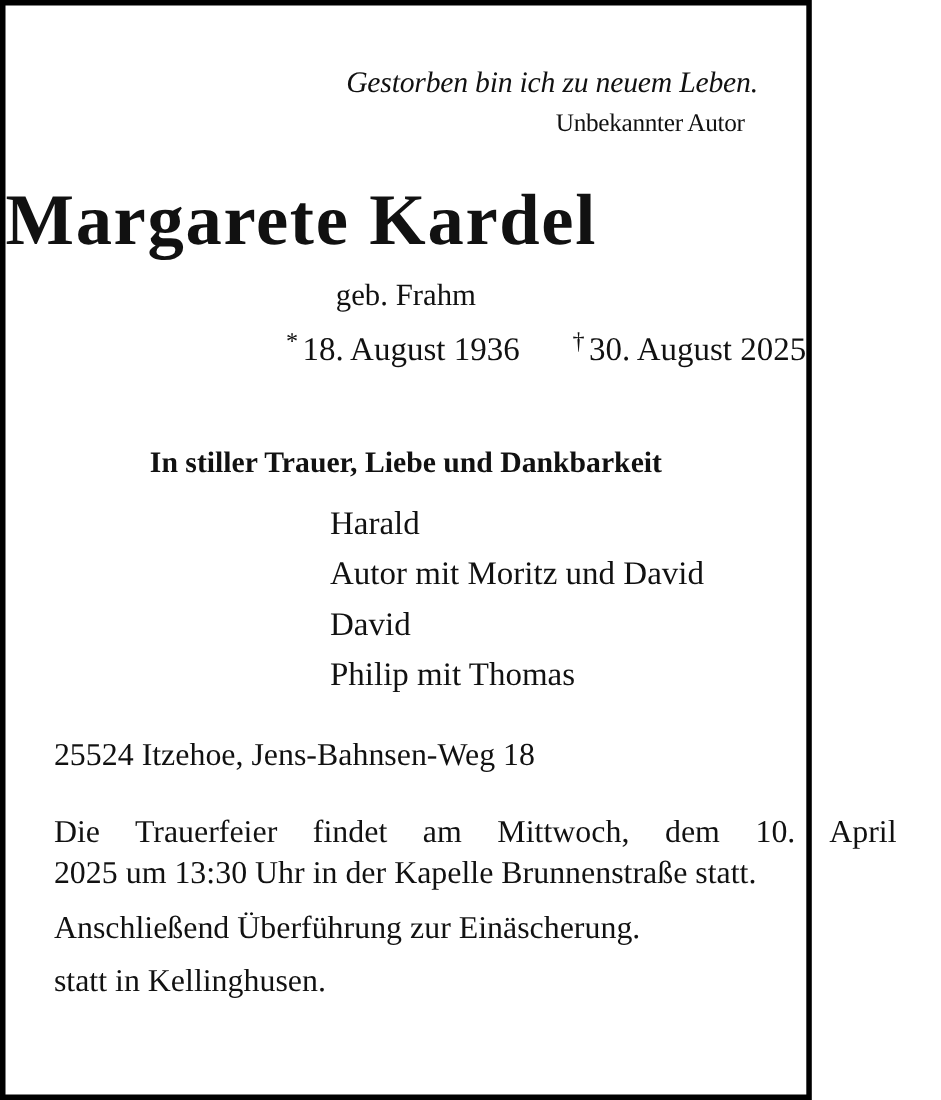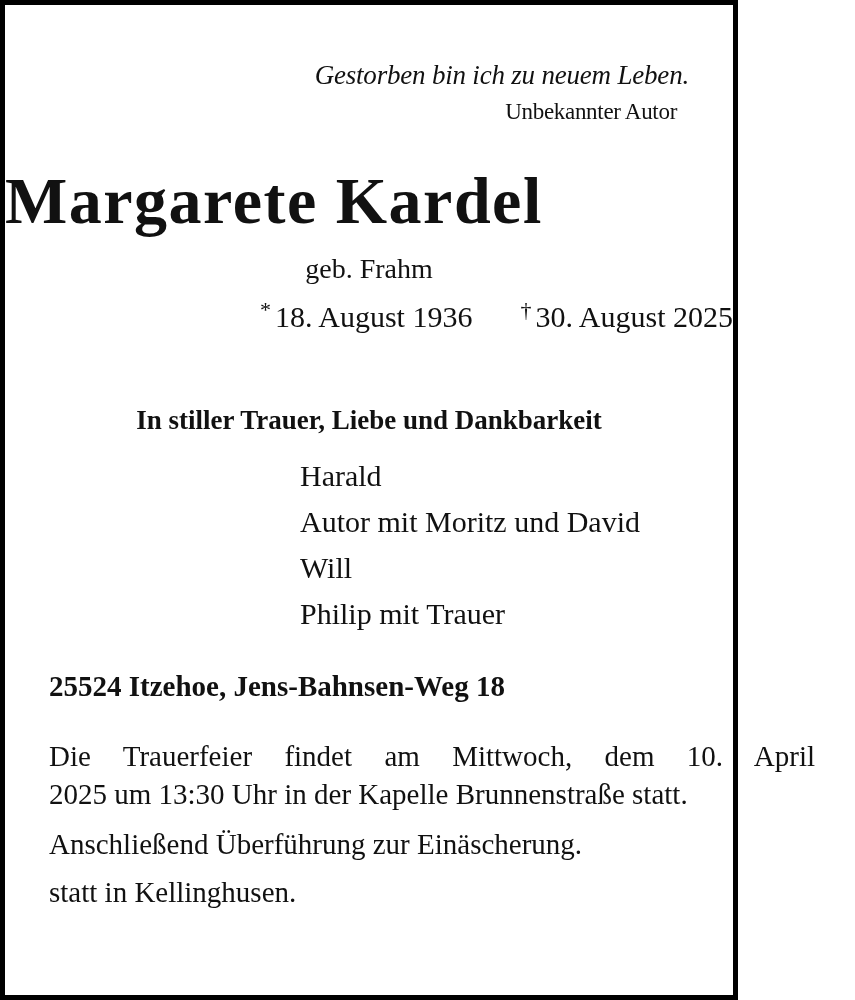--- a/index.html
+++ b/index.html
@@ -39,21 +39,21 @@
     .mourning {
       left: 0; right: 0; top: 384px; text-align: center;
       font-size: 27px; font-weight: bold; margin-top: 16px;
     }
     .mourners {
       left: 291px; top: 444px;
       font-size: 30px; line-height: 46px;
       margin: 4px; padding: 0; list-style: none;
     }
     .address {
-      left: 44px; top: 665px; font-size: 29px; font-weight: bold;
+      left: 44px; top: 665px; font-size: 29px;
     }
     .para {
       left: 44px; width: 766px; font-size: 29px; line-height: 38px;
       white-space: normal; text-align: justify;
     }
     .p1 { top: 732px; text-align-last: left; }
     .p1 .ln { display: block; white-space: nowrap; }
     .p1 .ln1 { text-align-last: justify; text-align: justify; }
     .p2 { top: 820px; }
     .p3 { top: 868px; }
@@ -73,22 +73,22 @@
 
   <div class="abs dates">
     <span class="sym">*</span><span>18. August 1936</span><span class="gap"></span><span class="sym">†</span><span>30. August 2025</span>
   </div>
 
   <div class="abs mourning">In stiller Trauer, Liebe und Dankbarkeit</div>
 
   <ul class="abs mourners">
     <li>Harald</li>
     <li>Autor mit Moritz und David</li>
-    <li>Will</li>
-    <li>Philip mit Trauer</li>
+    <li>David</li>
+    <li>Philip mit Thomas</li>
   </ul>
 
   <div class="abs address">25524 Itzehoe, Jens-Bahnsen-Weg 18</div>
 
   <div class="abs para p1">
     <span class="ln ln1">Die Trauerfeier findet am Mittwoch, dem 10. April</span>
     <span class="ln">2025 um 13:30 Uhr in der Kapelle Brunnenstraße statt.</span>
   </div>
 
   <div class="abs para p2">Anschließend Überführung zur Einäscherung.</div>

